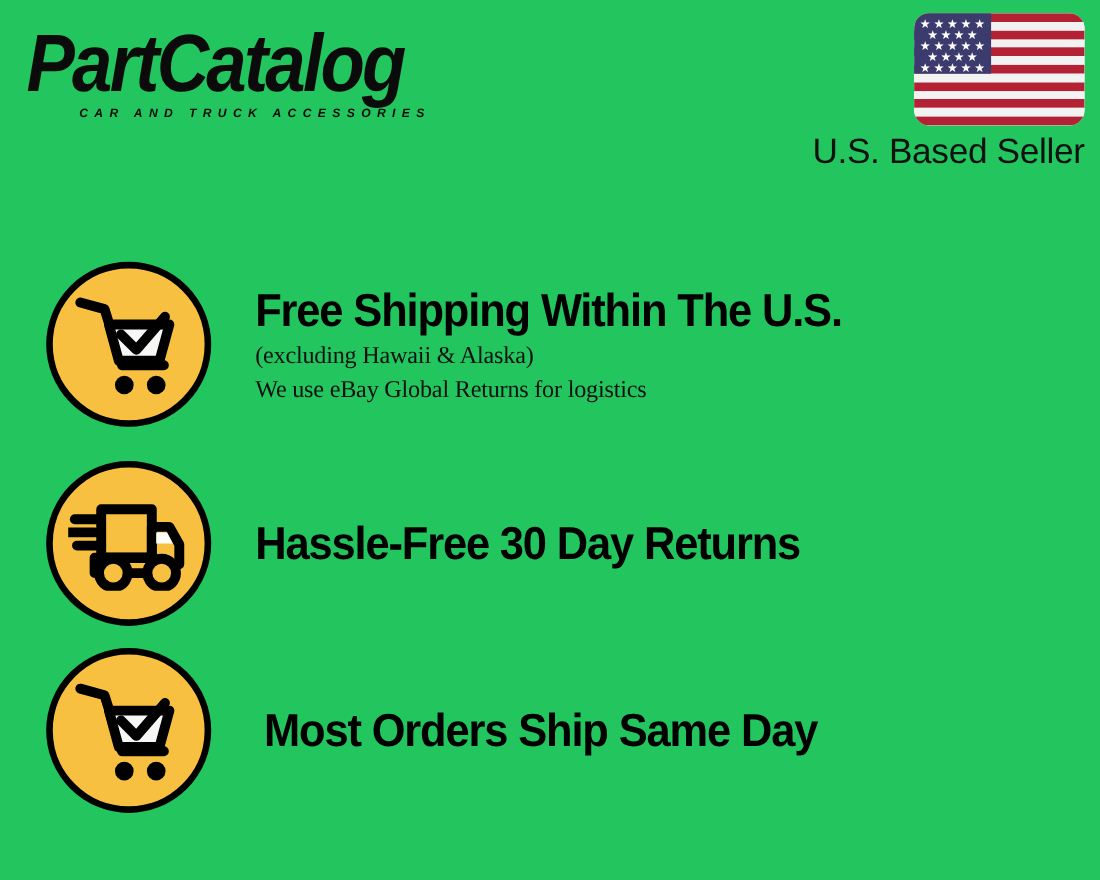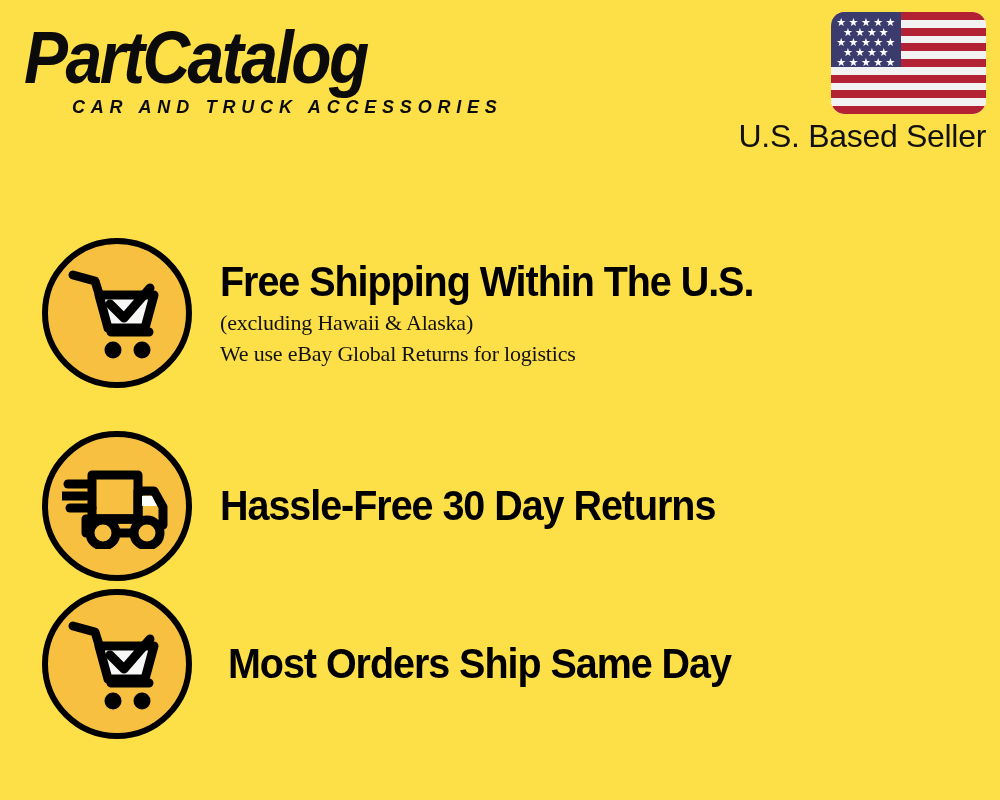--- a/index.html
+++ b/index.html
@@ -11,21 +11,21 @@
     height: 800px;
     background: #ffffff;
     font-family: "Liberation Sans", sans-serif;
     overflow: hidden;
     position: relative;
   }
   .page {
     position: relative;
     width: 1000px;
     height: 800px;
-    background: #fde047;
+    background: #22c55e;
   }
 
   
   .header {
     position: absolute;
     top: 0; left: 0;
     width: 1000px;
     height: 180px;
   }
 
@@ -45,21 +45,21 @@
     letter-spacing: -2.5px;
     color: #0b0b0b;
     transform: scaleY(1.12);
     transform-origin: left top;
     white-space: nowrap;
   }
   .brand-tagline {
     font-family: "Liberation Sans", sans-serif;
     font-weight: bold;
     font-style: italic;
-    font-size: 18px;
+    font-size: 11px;
     letter-spacing: 5.8px;
     color: #0b0b0b;
     white-space: nowrap;
     margin-top: 9px;
     margin-left: 48px;
   }
 
   
   .flag-block {
     position: absolute;
@@ -128,42 +128,42 @@
     width: 1000px;
   }
   .feature-row {
     position: absolute;
     left: 0;
     width: 1000px;
     display: flex;
     align-items: center;
   }
   #feature-row-0 { top: 0px; }
-  #feature-row-1 { top: 193px; }
+  #feature-row-1 { top: 181px; }
   #feature-row-2 { top: 351px; gap: 8px; }
 
   .badge-circle {
     position: relative;
     flex: 0 0 auto;
     width: 150px;
     height: 150px;
     margin-left: 42px;
     border-radius: 50%;
     background: #f8c040;
     border: 6px solid #000000;
     box-sizing: border-box;
     display: flex;
     align-items: center;
     justify-content: center;
   }
   .badge-circle svg { display: block; }
 
   .feature-text {
     flex: 1 1 auto;
-    margin-left: 28px;
+    margin-left: 40px;
     padding-right: 20px;
   }
   .feature-title {
     font-family: "Liberation Sans", sans-serif;
     font-weight: bold;
     font-size: 42px;
     line-height: 50px;
     color: #000000;
     letter-spacing: -1.1px;
     transform: scaleX(0.94);

